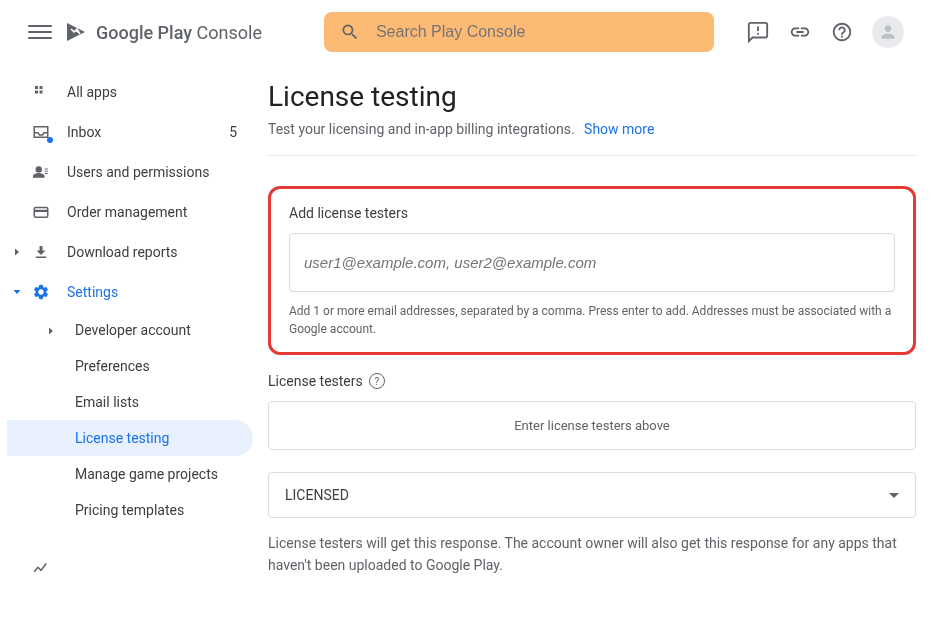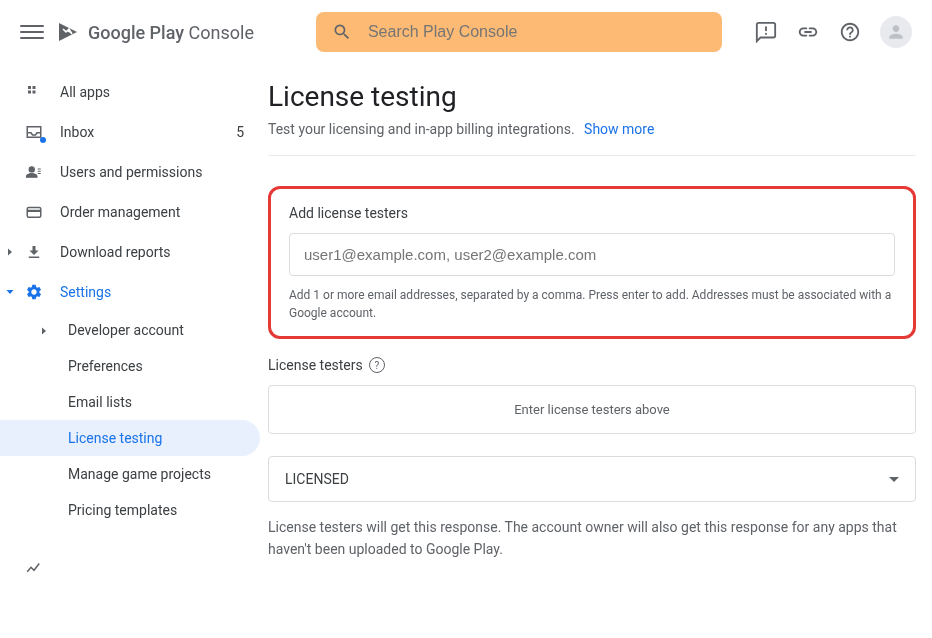--- a/index.html
+++ b/index.html
@@ -1,53 +1,53 @@
 <!DOCTYPE html>
 <html><head>
   <meta charset="utf-8">
   <style>
     * { box-sizing: border-box; margin: 0; padding: 0; }
     body { font-family: 'Google Sans', Roboto, Arial, sans-serif; background: #fff; color: #202124; width: 932px; height: 638px; overflow: hidden; }
     
-    .header { display: flex; align-items: center; padding: 12px 20px; gap: 12px; }
+    .header { display: flex; align-items: center; padding: 12px 28px; gap: 12px; }
     .hamburger { width: 24px; height: 24px; cursor: pointer; display: flex; flex-direction: column; justify-content: center; gap: 4px; }
     .hamburger span { height: 2px; background: #5f6368; border-radius: 1px; }
     .logo-wrap { display: flex; align-items: center; gap: 8px; }
     .logo-triangle { width: 24px; height: 24px; }
     .logo-text { font-size: 18px; color: #5f6368; }
     .logo-text .bold { color: #5f6368; font-weight: 500; }
     .search-bar { flex: 1; margin-left: 50px; margin-right: 10px; background: #fdba74; border-radius: 8px; display: flex; align-items: center; padding: 10px 16px; max-width: 410px; }
     .search-bar svg { width: 20px; height: 20px; margin-right: 16px; }
     .search-input { border: none; background: transparent; font-size: 16px; color: #5f6368; outline: none; flex: 1; }
     .header-icons { display: flex; align-items: center; gap: 18px; margin-left: 10px; }
     .icon-btn { width: 24px; height: 24px; cursor: pointer; display: flex; align-items: center; justify-content: center; }
     .avatar { width: 32px; height: 32px; border-radius: 50%; background: #e8eaed; display: flex; align-items: center; justify-content: center; }
     .avatar svg { width: 20px; height: 20px; }
     
     .main { display: flex; }
-    .sidebar { width: 268px; padding: 8px 0; }
+    .sidebar { width: 268px; padding: 8px 7px; }
     .nav-item { display: flex; align-items: center; padding: 10px 20px 10px 24px; cursor: pointer; font-size: 14px; color: #3c4043; gap: 16px; position: relative; }
     .nav-item.sub { padding-left: 68px; }
     .nav-item.subsub { padding-left: 68px; text-align: right; }
     .nav-item.active { color: #1a73e8; }
     .nav-item.selected { background: #e8f0fe; color: #1a73e8; border-radius: 0 24px 24px 0; margin-right: 8px; }
     .nav-icon { width: 20px; height: 20px; display: flex; align-items: center; justify-content: center; flex-shrink: 0; }
     .nav-expand { position: absolute; left: 4px; width: 12px; height: 12px; display: flex; align-items: center; justify-content: center; }
     .nav-sub-expand { position: absolute; left: 38px; width: 12px; height: 12px; }
     .nav-badge { margin-left: auto; color: #3c4043; font-size: 14px; padding-right: 4px; }
     .inbox-dot { position: absolute; width: 6px; height: 6px; background: #1a73e8; border-radius: 50%; bottom: -1px; right: -2px; }
     
     .content { flex: 1; padding: 16px 16px 16px 0; }
     .page-title { font-size: 28px; font-weight: 400; color: #202124; margin-bottom: 8px; }
     .page-sub { font-size: 14px; color: #5f6368; margin-bottom: 16px; padding-bottom: 18px; border-bottom: 1px solid #e8eaed; }
     .page-sub a { color: #1a73e8; text-decoration: none; cursor: pointer; margin-left: 6px; }
     
     .highlight-box { border: 3px solid #e53935; border-radius: 12px; padding: 16px 18px 14px; margin-top: 30px; margin-bottom: 18px; }
     .field-label { font-size: 14px; color: #3c4043; margin-bottom: 12px; display: flex; align-items: center; gap: 6px; }
-    .text-input { width: 100%; border: 1px solid #dadce0; border-radius: 4px; padding: 12px 14px; font-size: 15px; color: #5f6368; outline: none; }
+    .text-input { width: 100%; border: 1px solid #dadce0; border-radius: 4px; padding: 20px 14px; font-size: 15px; color: #5f6368; outline: none; font-style: italic; }
     .helper-text { font-size: 12px; color: #5f6368; margin-top: 10px; line-height: 1.5; }
     
     .section { margin-bottom: 22px; }
     .empty-box { border: 1px solid #dadce0; border-radius: 4px; padding: 16px; text-align: center; font-size: 13px; color: #5f6368; margin-top: 12px; }
     .select-box { border: 1px solid #dadce0; border-radius: 4px; padding: 14px 16px; font-size: 14px; color: #3c4043; display: flex; align-items: center; justify-content: space-between; cursor: pointer; margin-top: 12px; gap: 28px; }
     .select-arrow { width: 0; height: 0; border-left: 5px solid transparent; border-right: 5px solid transparent; border-top: 5px solid #5f6368; }
     .response-desc { font-size: 14px; color: #5f6368; margin-top: 14px; line-height: 1.6; }
     .help-circle { width: 16px; height: 16px; border: 1.5px solid #5f6368; border-radius: 50%; display: inline-flex; align-items: center; justify-content: center; font-size: 10px; color: #5f6368; }
   </style>
 </head>

